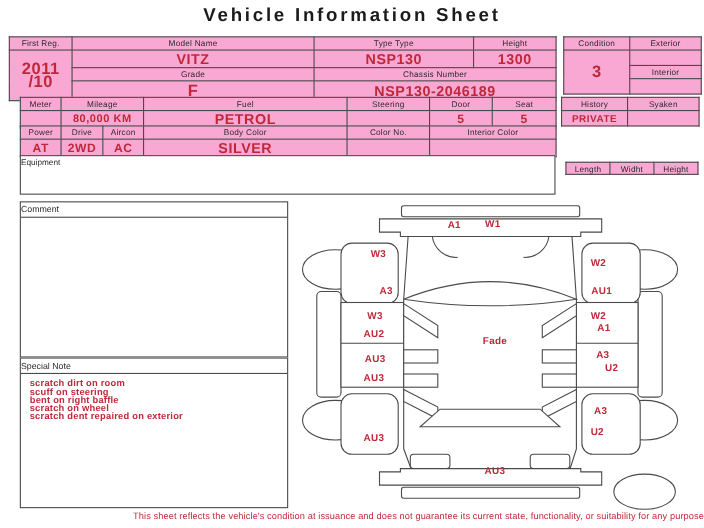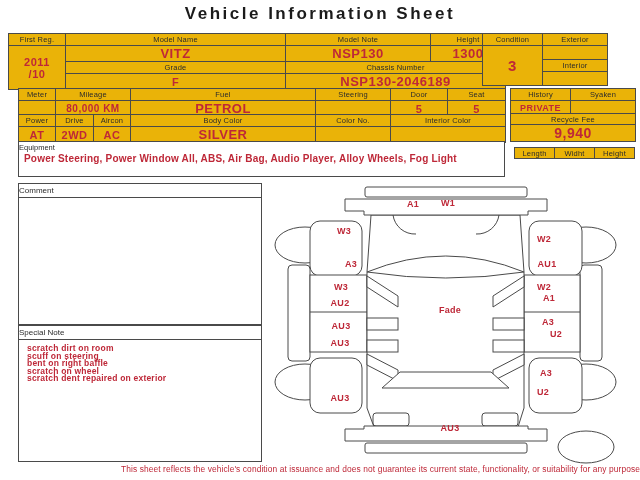--- a/index.html
+++ b/index.html
@@ -1,27 +1,27 @@
 <!DOCTYPE html>
 <html style="--accent-red: #be2838; --border: #4a4a4a;"><head>
 <meta charset="utf-8">
 <style>
   html,body{margin:0;padding:0;background:#fff;}
   .sheet{position:relative;width:640px;height:480px;background:#fff;overflow:hidden;
          font-family:"Liberation Sans",sans-serif;}
   .title{position:absolute;left:0;top:4px;width:100%;text-align:center;
          font-size:17px;font-weight:bold;letter-spacing:2.5px;color:#1b1b1b;}
   
-  table.t{position:absolute;border-collapse:collapse;table-layout:fixed;background:#eab308;}
+  table.t{position:absolute;border-collapse:collapse;table-layout:fixed;background:#f9a8d4;}
   table.t td{border:1px solid var(--border,#4a4a4a);padding:0;text-align:center;
              vertical-align:middle;overflow:hidden;}
   .hdr{font-size:7.5px;color:#2b2b2b;letter-spacing:.2px;}
   .val{color:var(--accent-red,#be2838);font-weight:bold;letter-spacing:.5px;}
   .fs9{font-size:9px;margin-top:24px;}  .fs10{font-size:10px;} .fs11{font-size:11px;}
-  .fs12{font-size:11px;margin-left:42px;} .fs13{font-size:13px;} .fs14{font-size:14px;} .fs15{font-size:15px;}
+  .fs12{font-size:15px;margin-left:42px;} .fs13{font-size:13px;} .fs14{font-size:14px;} .fs15{font-size:15px;}
   .pre{white-space:pre-line;line-height:12px;}
   tr.h12{height:12px;} tr.h14{height:14px;} tr.h15{height:15px;}
   tr.h11{height:11px;} tr.h16{height:16px;} tr.h17{height:17px;}
   
   .box{position:absolute;border:1px solid var(--border,#4a4a4a);background:#fff;box-sizing:border-box;}
   .box-hdr{font-size:8px;color:#2b2b2b;padding-top:2px;}
   .box-hdr.rule{border-bottom:1px solid var(--border,#4a4a4a);padding-bottom:2px;}
   .equip-text{font-size:10px;line-height:11.5px;letter-spacing:.2px;padding:1px 5px 0 5px;
               color:var(--accent-red,#be2838);font-weight:bold;text-align:left;}
   .note-line{font-size:8.5px;line-height:7.6px;padding-left:8px;text-align:left;
@@ -47,42 +47,42 @@
     <colgroup>
         <col style="width:57px">
         <col style="width:220px">
         <col style="width:145px">
         <col style="width:75px">
       </colgroup>
     <tbody>
         <tr class="h12">
       <td class="hdr">First Reg.</td>
       <td class="hdr">Model Name</td>
-      <td class="hdr">Model Note</td>
+      <td class="hdr">Type Type</td>
       <td class="hdr">Height</td>
     </tr>
     <tr class="h14">
       <td class="val fs12 pre" rowspan="3">2011
 /10</td>
       <td class="val fs13">VITZ</td>
       <td class="val fs13">NSP130</td>
       <td class="val fs13">1300</td>
     </tr>
     <tr class="h12">
       <td class="hdr">Grade</td>
       <td class="hdr" colspan="2">Chassis Number</td>
     </tr>
     <tr class="h14">
       <td class="val fs12">F</td>
       <td class="val fs13" colspan="2">NSP130-2046189</td>
     </tr>
   </tbody>
     </table>
 
-  <table class="t" style="left:482px;top:33px;width:125px">
+  <table class="t" style="left:512px;top:33px;width:125px">
     <colgroup>
         <col style="width:60px">
         <col style="width:65px">
       </colgroup>
     <tbody>
         <tr class="h12">
       <td class="hdr">Condition</td>
       <td class="hdr">Exterior</td>
     </tr>
     <tr class="h14">
@@ -166,37 +166,23 @@
       <td class="hdr">History</td>
       <td class="hdr">Syaken</td>
     </tr>
     <tr class="h14">
       <td class="val fs9">PRIVATE</td>
       <td class="val fs9"></td>
     </tr>
   </tbody>
     </table>
 
-  <table class="t" style="left:510px;top:113px;width:125px">
-    <colgroup>
-        <col style="width:125px">
-      </colgroup>
-    <tbody>
-        <tr class="h11">
-      <td class="hdr">Recycle Fee</td>
-    </tr>
-    <tr class="h17">
-      <td class="val fs14">9,940</td>
-    </tr>
-  </tbody>
-    </table>
 
   <div class="box" style="left:18px;top:141px;width:487px;height:36px">
     <div class="box-hdr" style="padding-top:1px;font-size:7.5px">Equipment</div>
-    <div class="equip-text">Power Steering, Power Window  All, ABS, Air Bag, Audio Player, Alloy Wheels, Fog Light</div>
   </div>
 
   <table class="t" style="left:514px;top:147px;width:120px">
     <colgroup>
         <col style="width:40px">
         <col style="width:40px">
         <col style="width:40px">
       </colgroup>
     <tbody>
         <tr class="h11">

